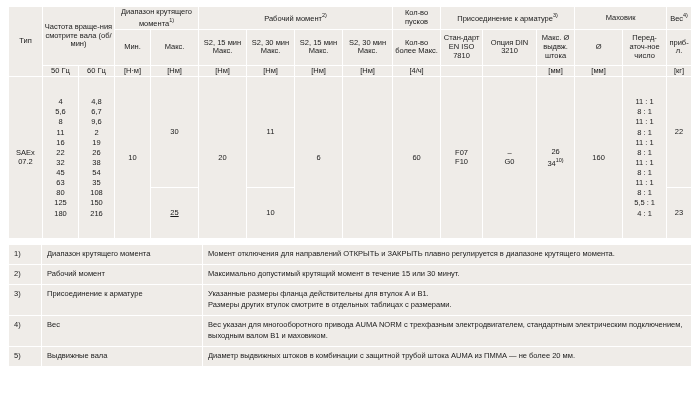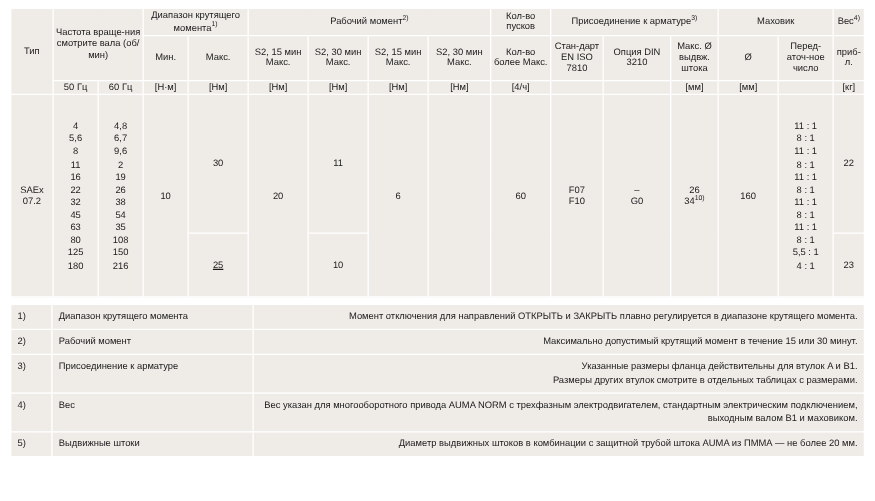--- a/index.html
+++ b/index.html
@@ -79,21 +79,21 @@
     line-height: 1.45;
   }
   td.note-num {
     width: 22px;
     text-align: left;
   }
   td.note-term {
     width: 150px;
   }
   td.note-text {
-    text-align: right;
+    text-align: left;
     margin-left: 48px;
   }
   .tall { height: 36px; }
 </style>
 </head>
 <body>
 
 <div class="page">
 
   <table class="spec">
@@ -264,19 +264,19 @@
         <div>Размеры других втулок смотрите в отдельных таблицах с размерами.</div>
       </td>
     </tr>
     <tr>
       <td class="note-num">4)</td>
       <td class="note-term">Вес</td>
       <td class="note-text">Вес указан для многооборотного привода AUMA NORM с трехфазным электродвигателем, стандартным электрическим подключением, выходным валом B1 и маховиком.</td>
     </tr>
     <tr>
       <td class="note-num">5)</td>
-      <td class="note-term">Выдвижные штоки</td>
+      <td class="note-term">Выдвижные вала</td>
       <td class="note-text">Диаметр выдвижных штоков в комбинации с защитной трубой штока AUMA из ПММА — не более 20 мм.</td>
     </tr>
   </tbody>
     </table>
 
 </div>
 
 </body></html>

